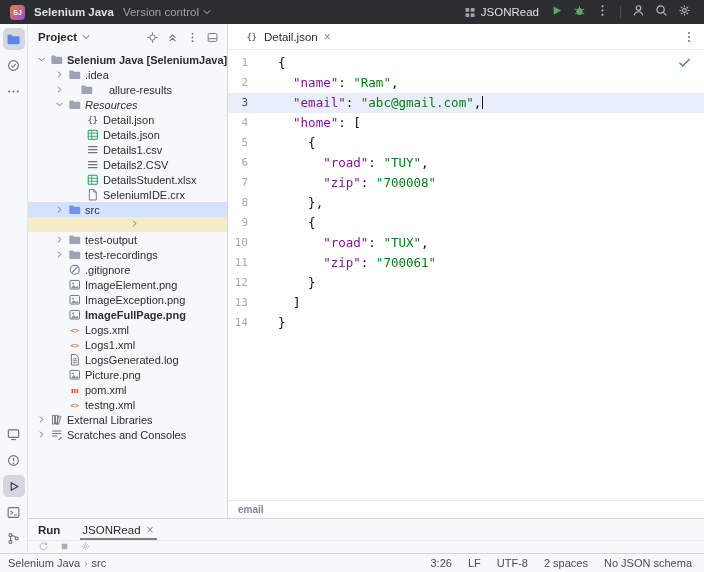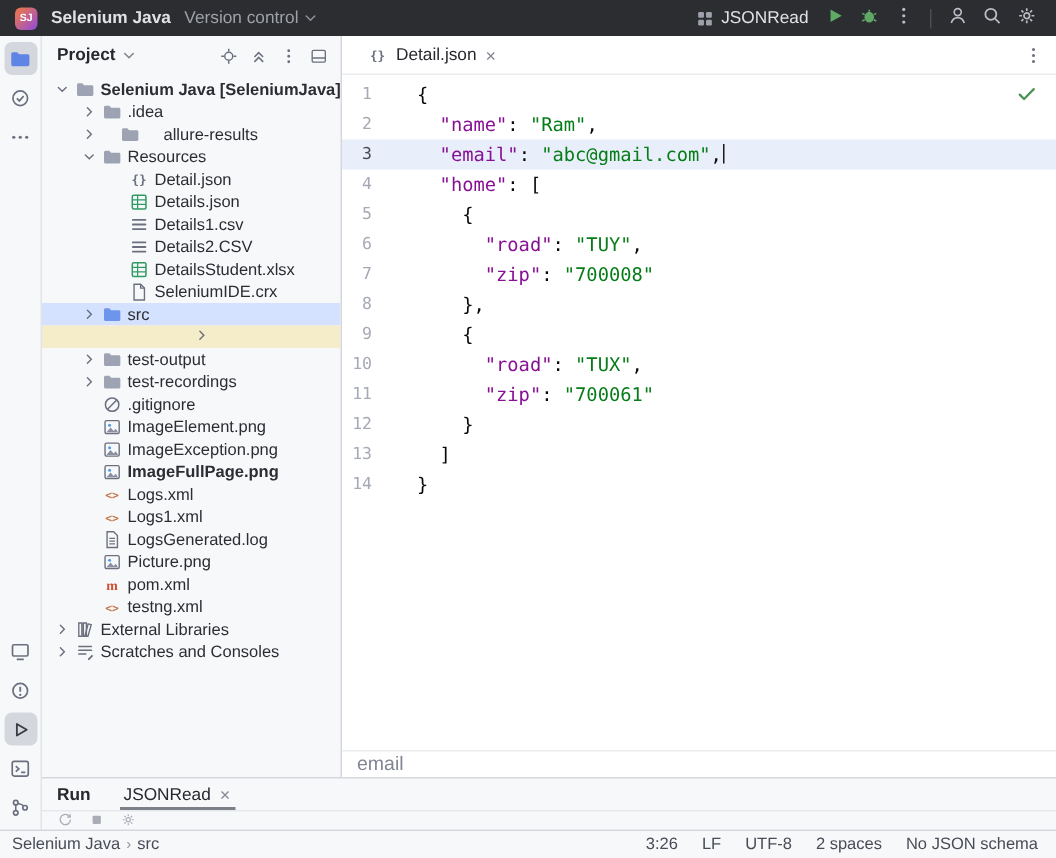--- a/index.html
+++ b/index.html
@@ -68,21 +68,21 @@
   .gutter-num { flex:0 0 34px; width:34px; text-align:right; padding-right:14px; color:var(--gutter-fg); font-size:11px; }
   .caret-line .gutter-num { color:#494b57; }
   .code-text { padding-left:16px; }
   .tok-k { color:var(--json-key); }
   .tok-s { color:var(--json-string); }
   .tok-p { color:var(--json-punct); }
   .caret-bar { display:inline-block; width:1px; height:13px; background:#1a1a1a; vertical-align:-2px; margin-left:1px; }
   .insp { position:absolute; top:5px; right:12px; width:15px; height:15px; }
   .insp svg { width:15px; height:15px; }
 
-  .breadcrumbs { height:18px; flex:0 0 auto; border-top:1px solid #ebecf0; display:flex; padding-left:10px; font-size:13px; color:var(--muted); }
+  .breadcrumbs { height:18px; flex:0 0 auto; border-top:1px solid #ebecf0; display:flex; align-items:center; padding-left:10px; font-size:10px; color:var(--muted);font-weight:bold; }
 
   
   .runpanel { flex:0 0 auto; border-top:1px solid var(--border); background:var(--panel-bg); }
   .run-tabs { height:22px; display:flex; align-items:center; padding-left:10px; border-bottom:1px solid #e7e8ec; }
   .run-title { font-weight:bold; font-size:11.5px; color:#27282e; margin-right:14px; }
   .run-tab { position:relative; display:flex; align-items:center; gap:5px; height:100%; padding:0 8px; font-size:11.5px; color:#27282e; }
   .run-tab.active::after { content:""; position:absolute; left:6px; right:6px; bottom:0; height:2px; background:#7b8089; }
   .run-toolbar { height:12px; display:flex; align-items:center; gap:9px; padding-left:10px; }
   .run-toolbar .hicon { width:12px; height:12px; opacity:.55; }
   .run-toolbar .hicon svg { width:11px; height:11px; }
@@ -314,21 +314,21 @@
                     <path d="M6.2 4.2l3.8 3.8-3.8 3.8" fill="none" stroke="#6c707e" stroke-width="1.4" stroke-linecap="round"></path>
                   </svg>
                 </span>
                 <span class="ticon">
                   <svg viewBox="0 0 16 16" width="100%" height="100%">
                     <path d="M1.6 4.2c0-.7.5-1.2 1.2-1.2h3l1.4 1.5h6.1c.7 0 1.2.5 1.2 1.2v6.1c0 .7-.5 1.2-1.2 1.2H2.8c-.7 0-1.2-.5-1.2-1.2z" fill="#9da3b3"></path>
                   </svg>
                 </span>
                 <span class="tree-label">allure-results</span>
               </div>
-              <div class="tree-row" style="padding-left: 24px;">
+              <div class="tree-row" style="padding-left: 24px; font-style: italic;">
                 <span class="chev">
                   <svg viewBox="0 0 16 16" width="100%" height="100%">
                     <path d="M4.2 6.2l3.8 3.8 3.8-3.8" fill="none" stroke="#6c707e" stroke-width="1.4" stroke-linecap="round"></path>
                   </svg>
                 </span>
                 <span class="ticon">
                   <svg viewBox="0 0 16 16" width="100%" height="100%">
                     <path d="M1.6 4.2c0-.7.5-1.2 1.2-1.2h3l1.4 1.5h6.1c.7 0 1.2.5 1.2 1.2v6.1c0 .7-.5 1.2-1.2 1.2H2.8c-.7 0-1.2-.5-1.2-1.2z" fill="#9da3b3"></path>
                   </svg>
                 </span>

